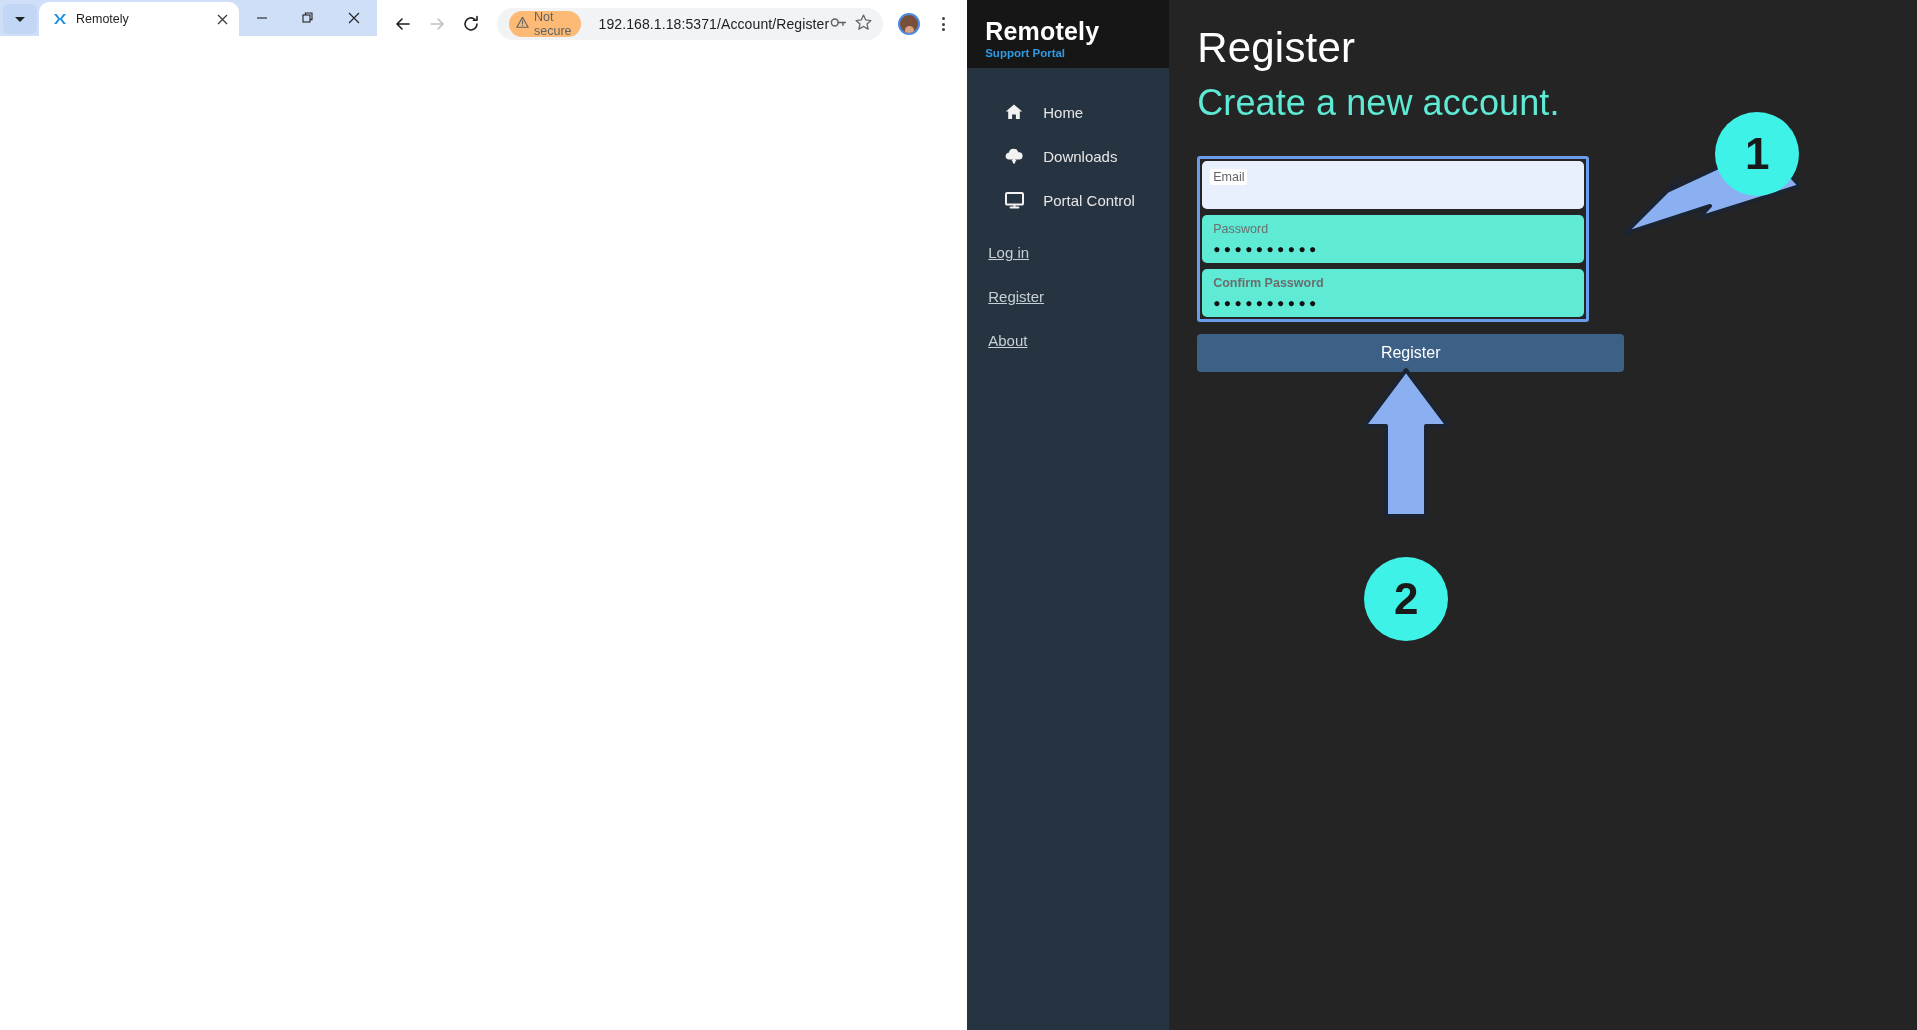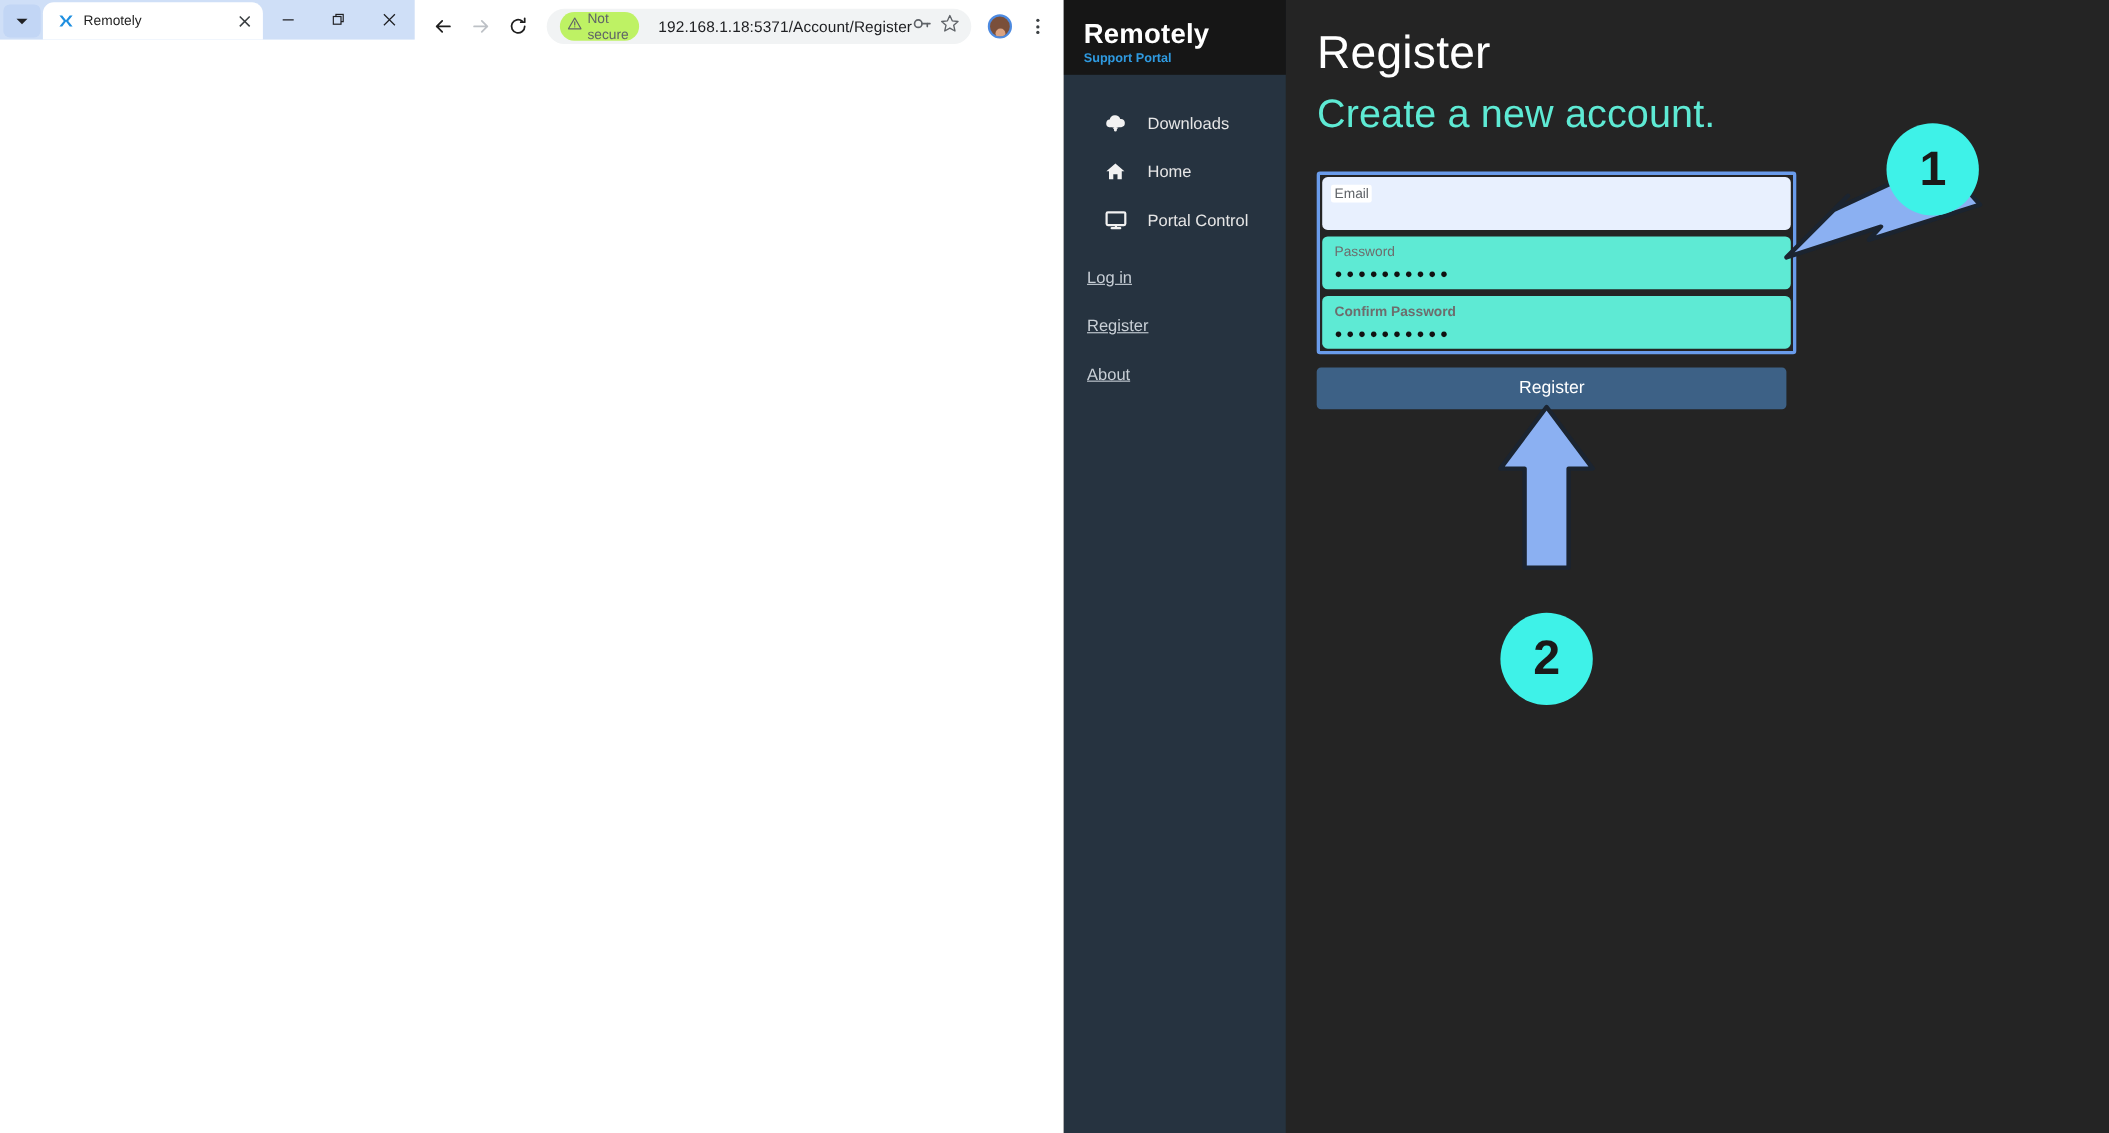--- a/index.html
+++ b/index.html
@@ -69,21 +69,21 @@
     height: 32px;
     margin: 0 8px;
     background: #f1f3f4;
     border-radius: 16px;
     display: flex; align-items: center;
     padding-left: 10px;
     position: relative;
   }
   .notsecure {
     display: flex; align-items: center; gap: 5px;
-    background: #bef264;
+    background: #fdba74;
     border-radius: 14px;
     height: 26px;
     padding: 0 9px 0 7px;
     margin-left: 2px;
   }
   .notsecure .lbl { font-size: 12.5px; color: #5f6368; }
   .url { font-size: 14px; color: #202124; margin-left: 18px; letter-spacing: .1px; }
   .omni-right { margin-left: auto; display: flex; align-items: center; gap: 6px; padding-right: 10px; }
 
   .tb-right { display: flex; align-items: center; gap: 4px; }
@@ -136,21 +136,21 @@
     margin-bottom: 27px;
   }
 
   
   .main { flex: 1; background: #242424; padding: 24px 0 0 28px; position: relative; }
   .page-title { font-size: 42px; color: #ffffff; font-weight: 400; letter-spacing: .2px; line-height: 1.15; }
   .page-sub { font-size: 36px; color: #5eead4; font-weight: 400; margin-top: 10px; letter-spacing: .1px; }
 
   .form-wrap {
     margin-top: 32px;
-    width: 436px;
+    width: 392px;
     border: 3px solid #6a9ceb;
     border-radius: 3px;
     padding: 2px;
   }
   .field {
     background: #5eead4;
     border-radius: 5px;
     height: 48px;
     padding: 6px 11px 0 11px;
     margin-bottom: 6px;
@@ -306,35 +306,35 @@
 
     <div class="sidebar">
       <div class="sb-header">
         <div class="sb-brand">Remotely</div>
         <div class="sb-sub">Support Portal</div>
       </div>
 
       <div class="sb-nav">
         <div class="sb-item">
           <span class="sb-icon">
+            <svg width="20" height="20" viewBox="0 0 20 20">
+                <path d="M10 2.6 L18.2 9.6 H15.8 V17 H11.9 V12.4 H8.1 V17 H4.2 V9.6 H1.8 Z" fill="#f2f2f2"></path>
+              </svg>
+          </span>
+          <span>Home</span>
+        </div>
+        <div class="sb-item">
+          <span class="sb-icon">
             <svg width="22" height="20" viewBox="0 0 22 20">
               <path d="M5.4 13.6 A3.5 3.5 0 0 1 5.8 6.7 A5 5 0 0 1 15.4 6.2 A3.7 3.7 0 0 1 16.3 13.6 Z" fill="#f2f2f2"></path>
               <path d="M11 9.4 V16.4" stroke="#f2f2f2" stroke-width="2.4" stroke-linecap="round"></path>
               <path d="M8.2 13.8 L11 16.9 L13.8 13.8" fill="#f2f2f2"></path>
             </svg>
           </span>
           <span>Downloads</span>
-        </div>
-        <div class="sb-item">
-          <span class="sb-icon">
-            <svg width="20" height="20" viewBox="0 0 20 20">
-                <path d="M10 2.6 L18.2 9.6 H15.8 V17 H11.9 V12.4 H8.1 V17 H4.2 V9.6 H1.8 Z" fill="#f2f2f2"></path>
-              </svg>
-          </span>
-          <span>Home</span>
         </div>
         <div class="sb-item">
           <span class="sb-icon">
             <svg width="21" height="20" viewBox="0 0 21 20">
               <rect x="2" y="3" width="17" height="11.6" rx="1.2" fill="none" stroke="#f2f2f2" stroke-width="2"></rect>
               <path d="M10.5 14.6 V17" stroke="#f2f2f2" stroke-width="2"></path>
               <path d="M6.6 17.4 H14.4" stroke="#f2f2f2" stroke-width="2" stroke-linecap="round"></path>
             </svg>
           </span>
           <span>Portal Control</span>

